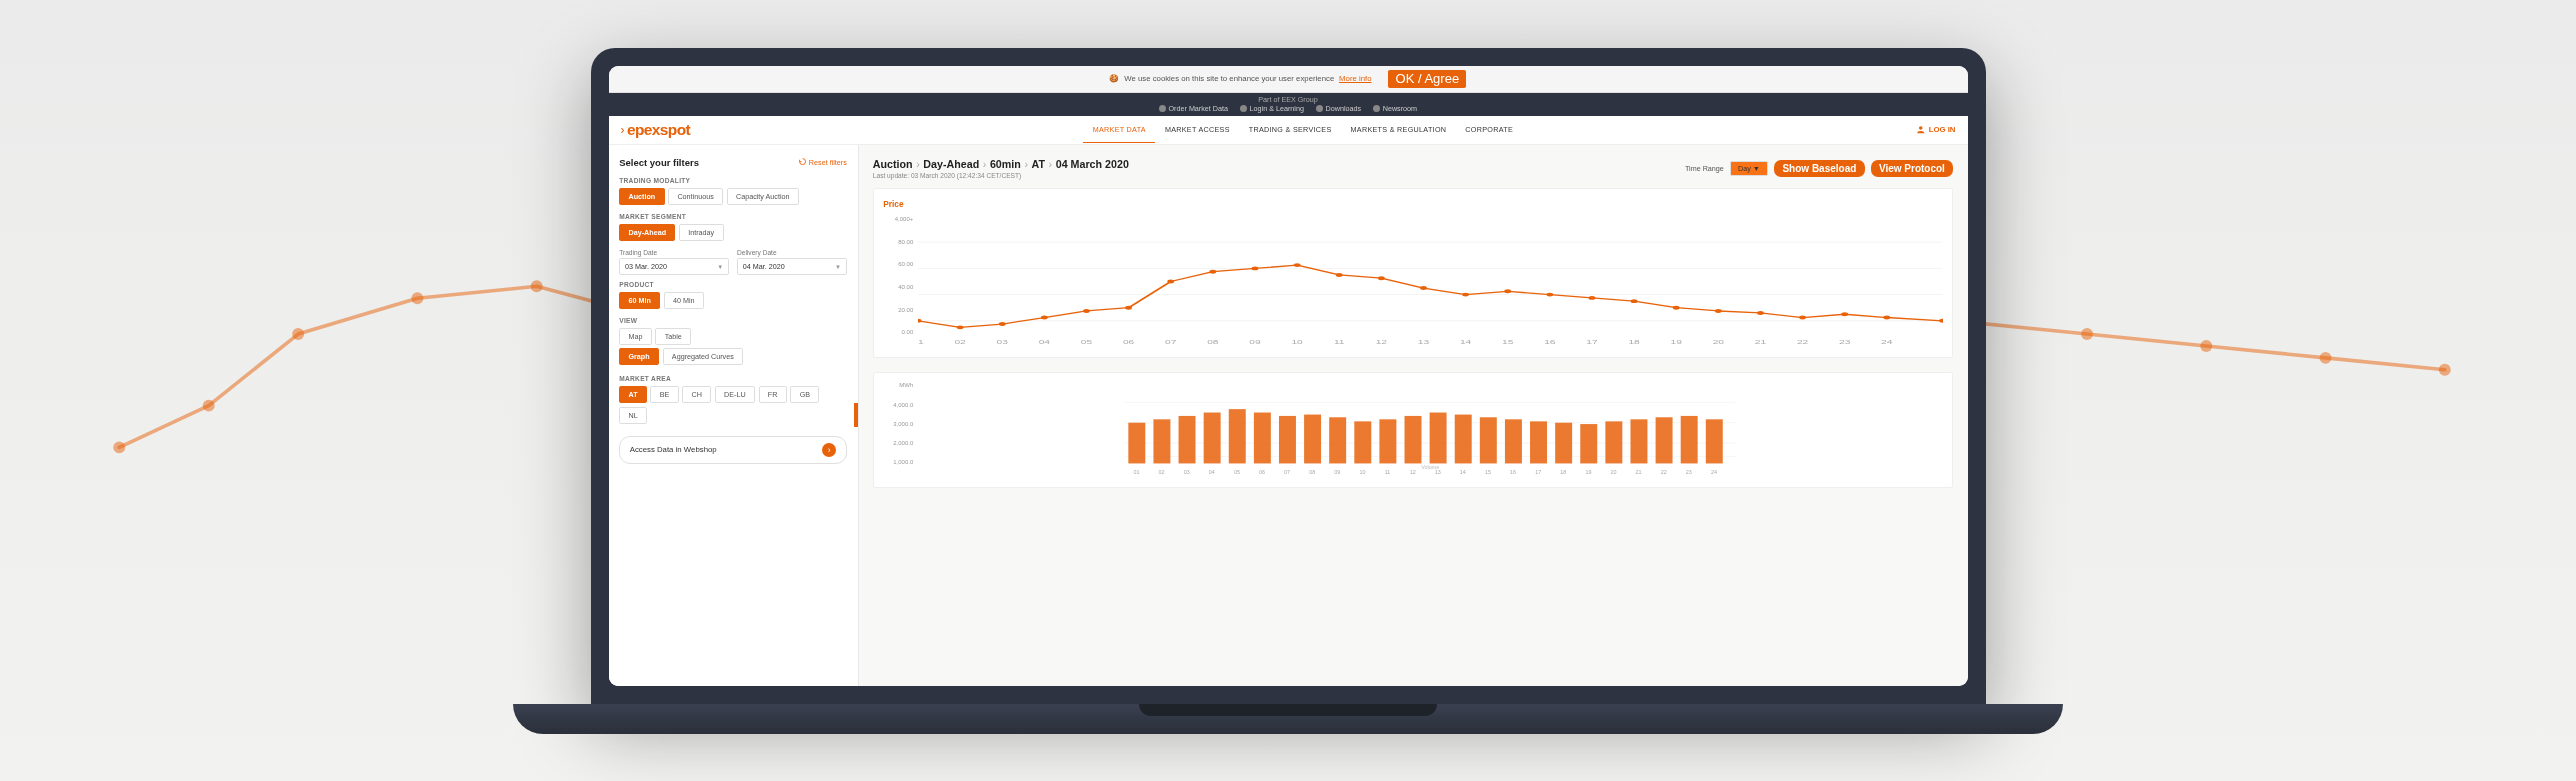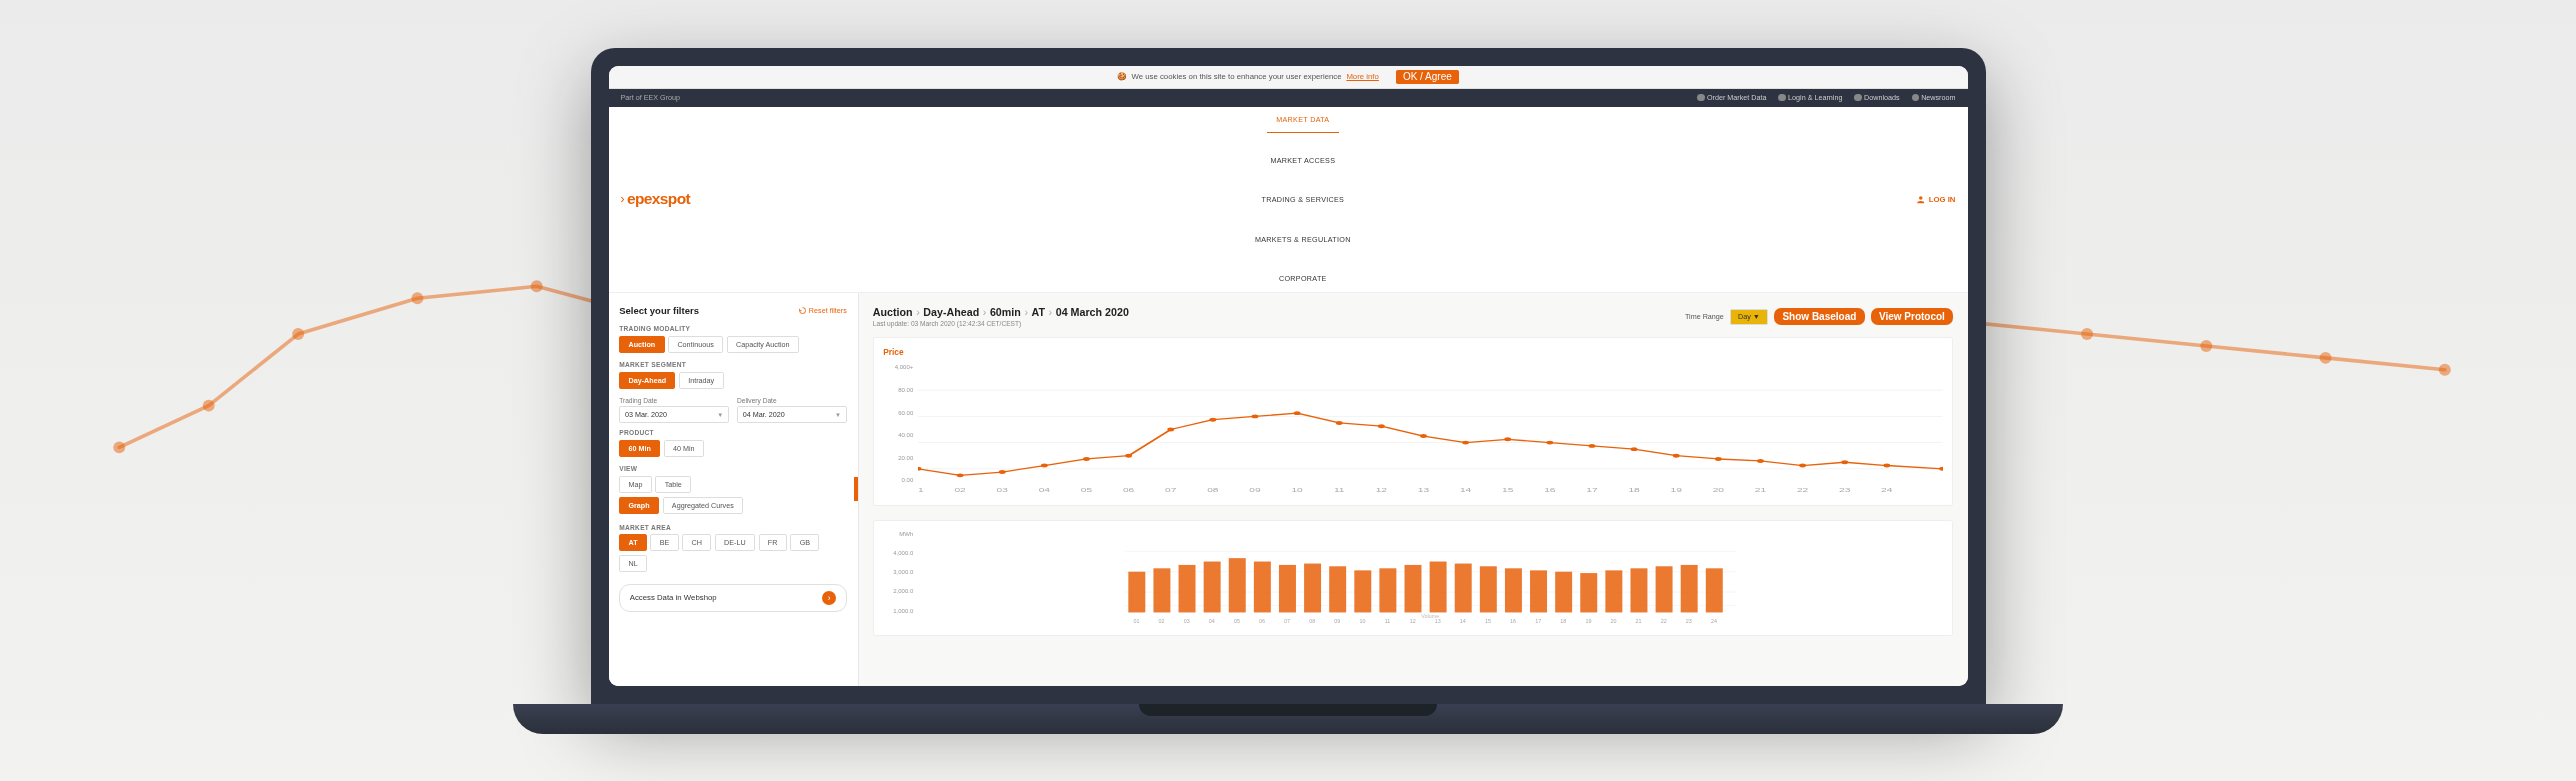--- a/index.html
+++ b/index.html
@@ -89,33 +89,34 @@
     .cookie-bar .cookie-link {
       color: #e8620a;
       text-decoration: underline;
     }
     .cookie-bar .cookie-btn {
       background: #e8620a;
       color: #fff;
       border: none;
       padding: 1.8px 7.2px;
       border-radius: 1.8px;
-      font-size: 10px;
+      font-size: 13px;
       cursor: pointer;
       margin-left: 12px;
     }
 
     
     .util-bar {
       background: #2d3340;
       padding: 2.4px 12px;
       display: flex;
       align-items: center;
       justify-content: space-between;
       min-height: 18px;
+      flex-direction: column;
     }
     .util-bar-left {
       color: #aaa;
       font-size: 7.2px;
     }
     .util-bar-right {
       display: flex;
       gap: 12px;
     }
     .util-bar-right span {
@@ -154,23 +155,22 @@
       color: #e8620a;
       letter-spacing: -0.6px;
     }
     .logo-arrow {
       color: #e8620a;
       font-size: 12px;
       margin-right: 2.4px;
     }
     .nav-links {
       display: flex;
-      gap: 14px;
-      align-items: center;
-      flex-direction: column;
+      gap: 0;
+      align-items: center;
     }
     .nav-link {
       font-size: 8.3px;
       color: #333;
       padding: 8.3px 9.5px;
       cursor: pointer;
       font-weight: 500;
       text-transform: uppercase;
       font-size: 7.2px;
       letter-spacing: 0.3px;
@@ -359,21 +359,21 @@
     }
     .data-subtitle {
       font-size: 6.6px;
       color: #888;
     }
     .time-range-label {
       font-size: 7.2px;
       color: #555;
     }
     .time-range-select {
-      background: #eab308;
+      background: #f97316;
       border: 0.6px solid #ddd;
       border-radius: 1.8px;
       padding: 2.4px 7.2px;
       font-size: 7.2px;
       color: #333;
       cursor: pointer;
     }
     .ctrl-btn {
       background: #e8620a;
       color: #fff;

